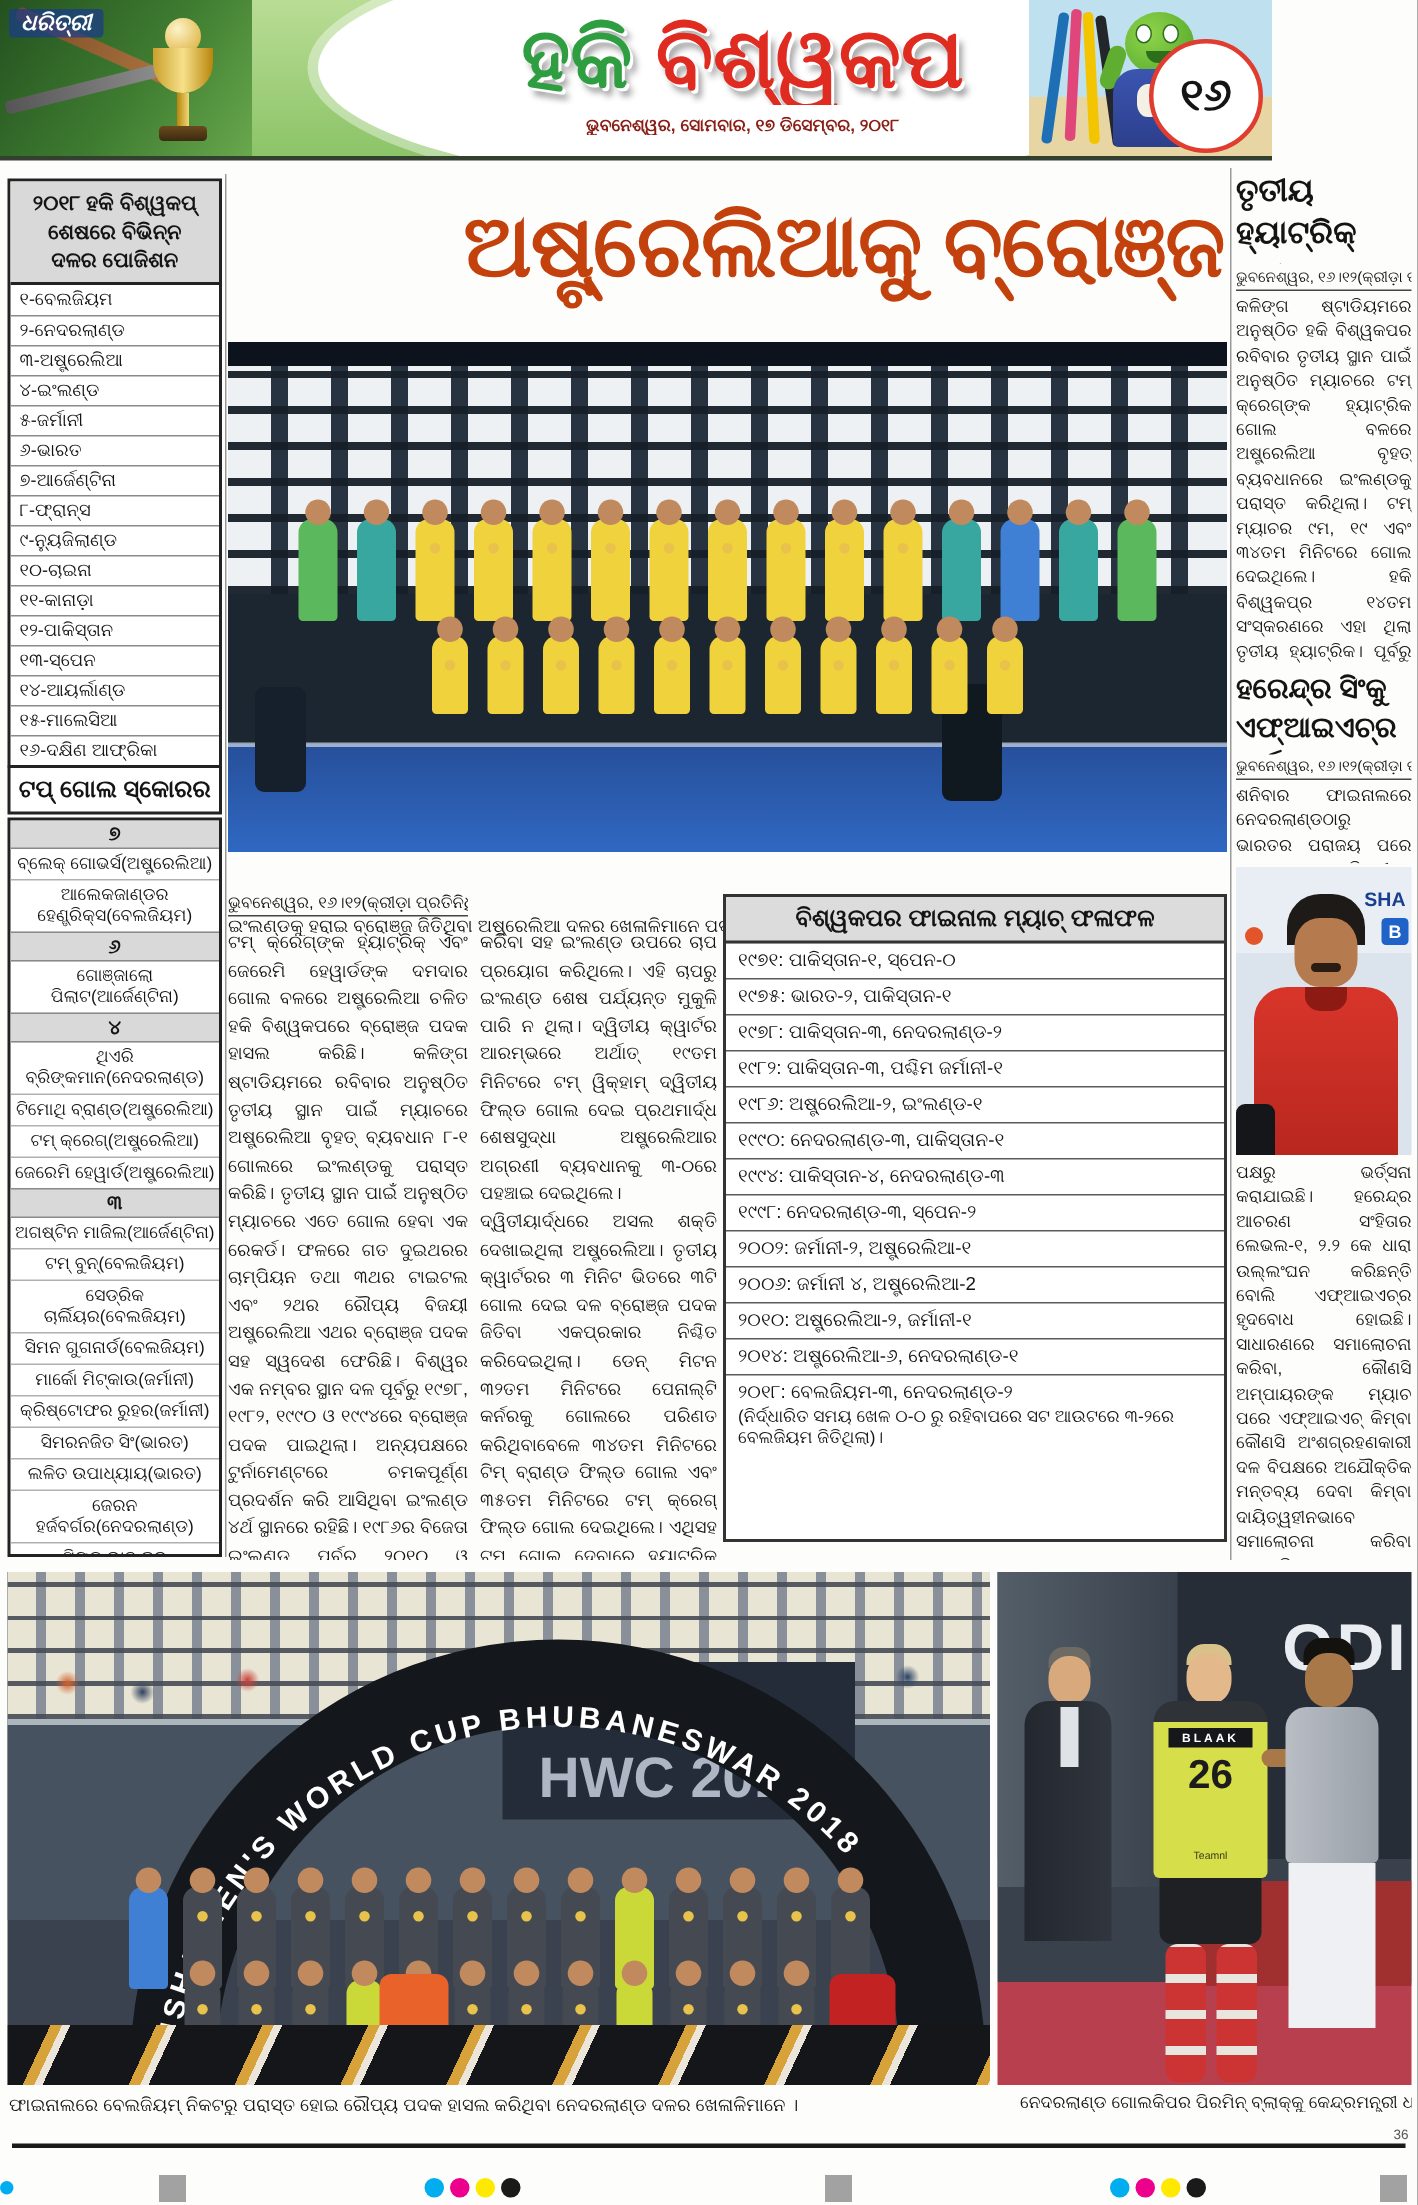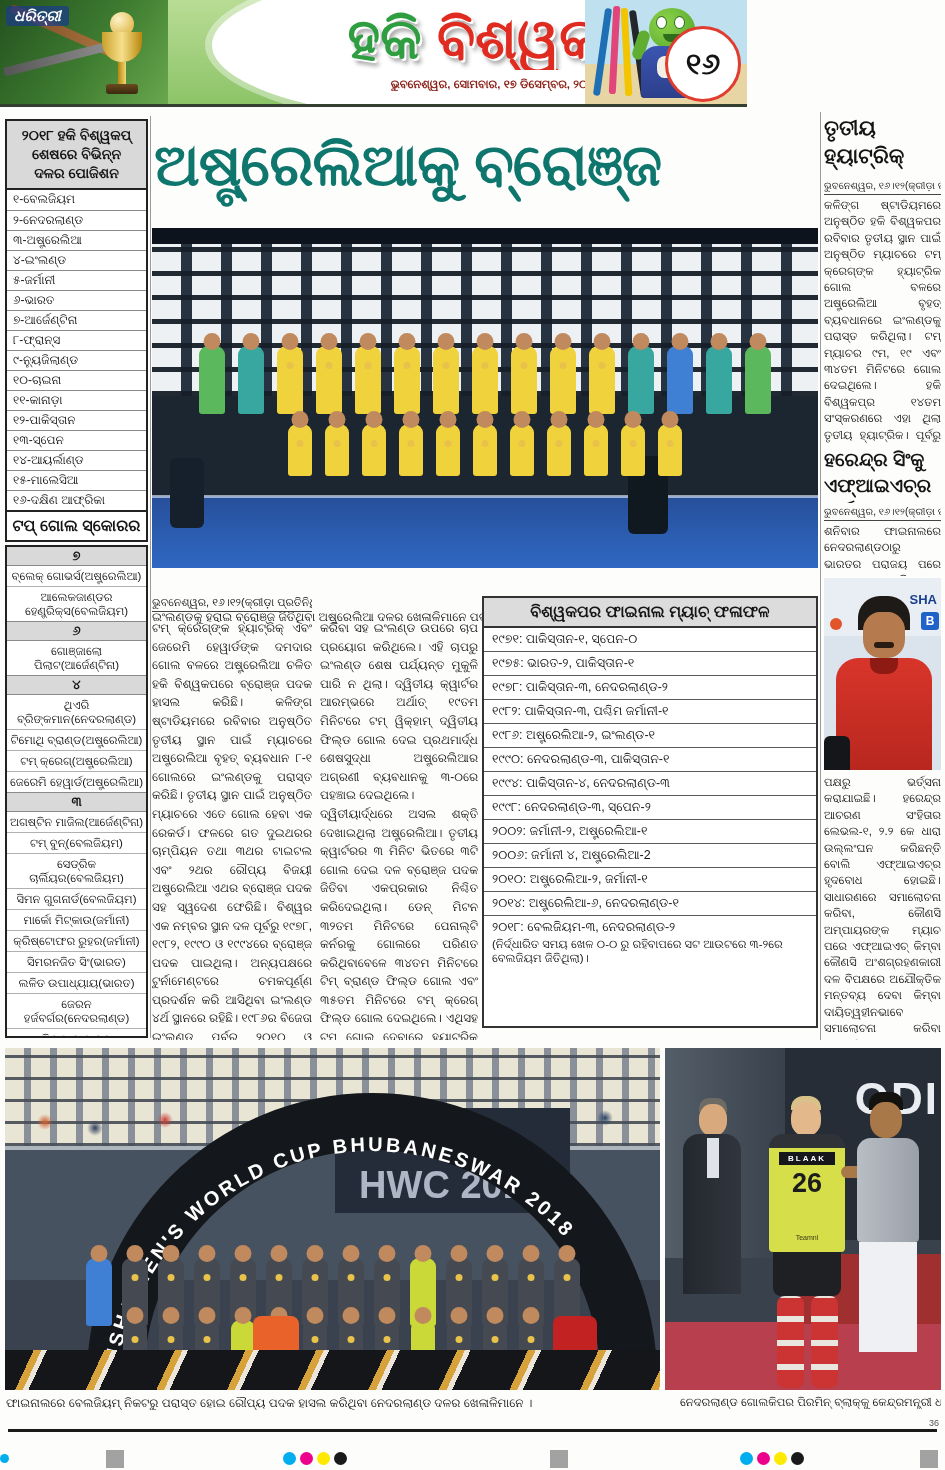--- a/index.html
+++ b/index.html
@@ -1,21 +1,21 @@
 <!DOCTYPE html>
 <html><head>
 <meta charset="utf-8">
 <style>
   html,body{margin:0;padding:0;background:#6e6e6e;}
   #page{position:relative;width:945px;height:1470px;background:#fdfdfb;overflow:hidden;
         font-family:"Liberation Sans",sans-serif;color:#141414;}
   #page *{box-sizing:border-box;}
 
   
-  #masthead{position:absolute;left:0;top:0;width:747px;height:107px;
+  #masthead{position:absolute;left:0;top:0;width:848px;height:107px;
     background:linear-gradient(180deg,#b9dc95,#8cc468);border-bottom:3px solid #33402f;overflow:hidden;}
   #mast-left{position:absolute;left:0;top:0;width:168px;height:100%;
     background:linear-gradient(125deg,#24511f,#3f7d31 55%,#69a84d);}
   .stick{position:absolute;background:linear-gradient(90deg,#7a4a26,#b07840);border-radius:3px;}
   #stick1{left:6px;top:28px;width:120px;height:9px;transform:rotate(24deg);}
   #stick2{left:2px;top:52px;width:130px;height:9px;transform:rotate(-14deg);background:linear-gradient(90deg,#555,#999);}
   #trophy{position:absolute;left:96px;top:12px;width:52px;height:88px;}
   #trophy .ball{position:absolute;left:14px;top:0;width:24px;height:24px;border-radius:50%;
     background:radial-gradient(circle at 35% 30%,#fdf3c8,#d9a92c);}
   #trophy .bowl{position:absolute;left:6px;top:20px;width:40px;height:30px;border-radius:0 0 22px 22px;
@@ -68,21 +68,21 @@
     text-align:center;font-weight:bold;font-size:16px;padding:5px 0;overflow:hidden;white-space:nowrap;}
   #scorers{position:absolute;left:5px;top:545px;width:143px;height:493px;border:2px solid #222;background:#fff;overflow:hidden;}
   .sc-goals{background:#d9d9d9;text-align:center;font-weight:bold;font-size:13px;padding:1px 0;
     border-top:1px solid #8a8a8a;border-bottom:1px solid #8a8a8a;}
   #scorers .sc-goals:first-child{border-top:none;}
   .sc-player{font-size:11.5px;text-align:center;padding:3px 2px;border-top:1px solid #b0b0b0;overflow:hidden;line-height:14px;}
   .sc-player.first{border-top:none;}
 
   
   #headline{position:absolute;left:154px;top:110px;width:662px;height:114px;font-size:58px;font-weight:bold;
-    text-align:left;line-height:110px;letter-spacing:-1px;overflow:hidden;white-space:nowrap;color:#0f766e;}
+    text-align:right;line-height:110px;letter-spacing:-1px;overflow:hidden;white-space:nowrap;color:#c2410c;}
   #main-photo{position:absolute;left:152px;top:228px;width:666px;height:340px;overflow:hidden;background:#1c2631;}
   .mp-topbar{position:absolute;left:0;top:0;right:0;height:16px;background:#0c131c;}
   .mp-wall{position:absolute;left:0;top:16px;right:0;height:152px;background-color:#273341;
     background-image:repeating-linear-gradient(0deg,rgba(22,30,40,.95) 0 5px,rgba(22,30,40,0) 5px 24px),
                      repeating-linear-gradient(90deg,#eef1f4 0 29px,#273341 29px 40px);}
   .mp-turf{position:absolute;left:0;bottom:0;right:0;height:72px;
     background:linear-gradient(180deg,#274f9a,#2f68c2);}
   .mp-turfline{position:absolute;left:0;bottom:70px;right:0;height:3px;background:#cfd8e8;opacity:.7;}
   .figrow{position:absolute;left:12px;right:12px;display:flex;justify-content:center;gap:13px;}
   #mp-row1{top:118px;} #mp-row2{top:196px;}

